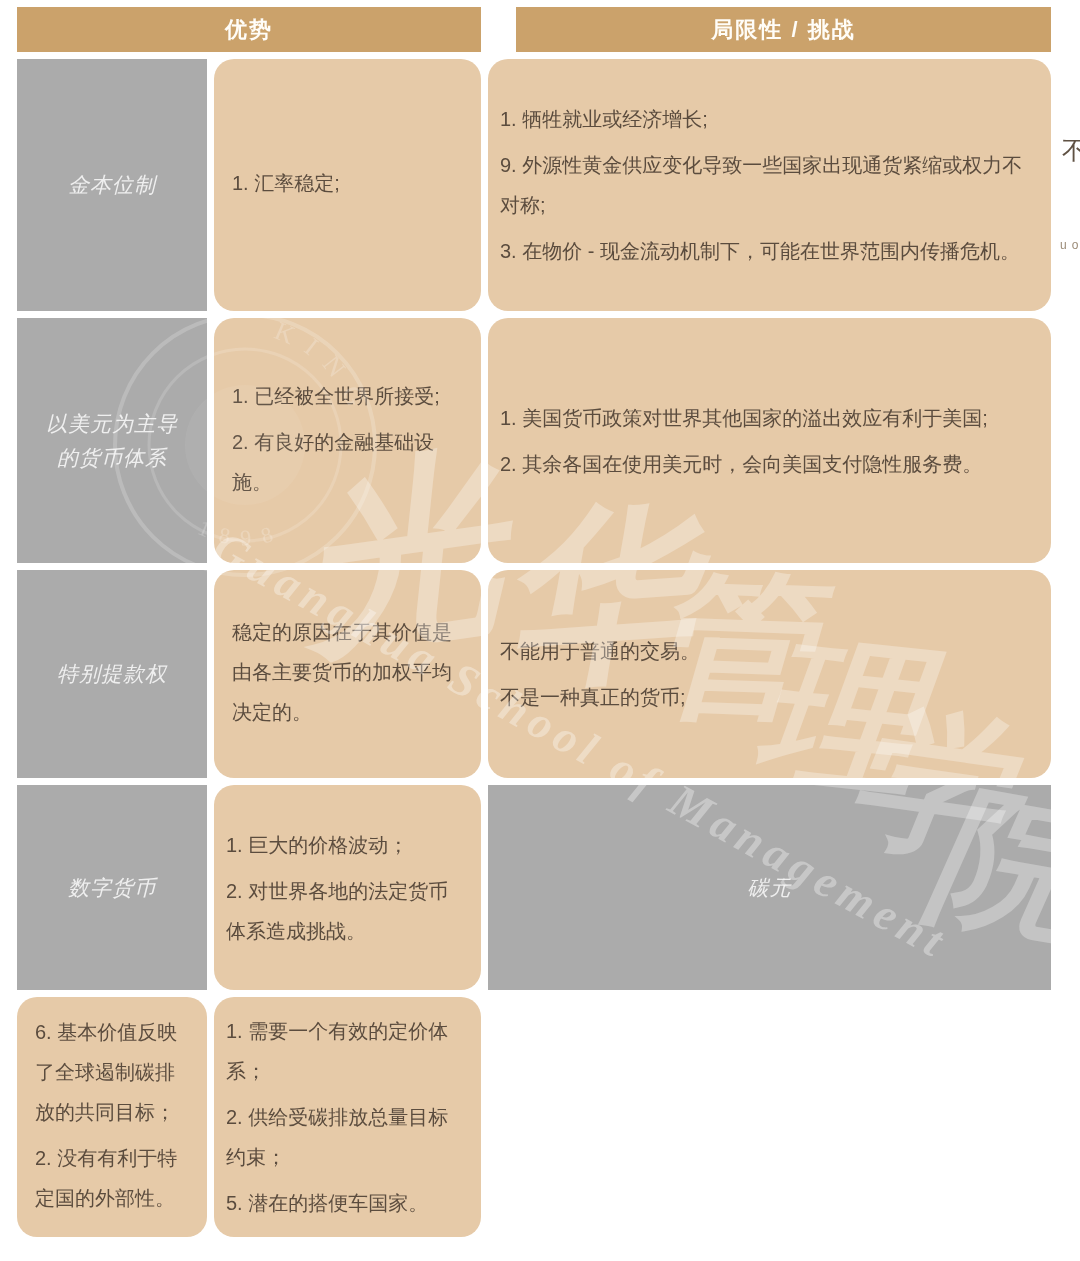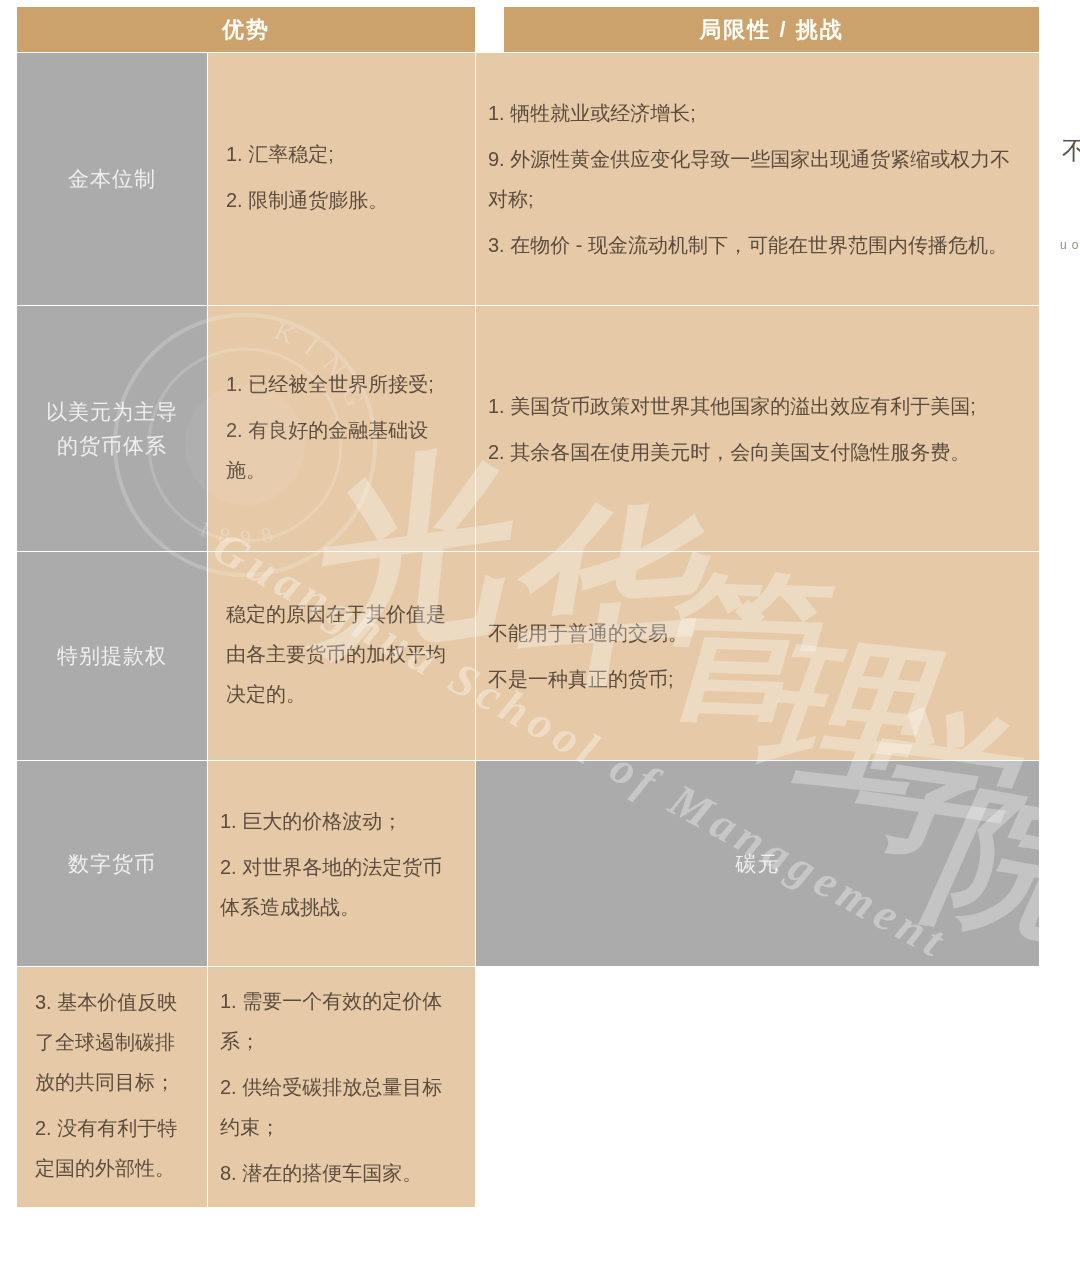--- a/index.html
+++ b/index.html
@@ -9,45 +9,46 @@
     background:#ffffff;
     overflow:hidden;
     font-family:"Liberation Sans","DejaVu Sans",sans-serif;
   }
   
   #grid{
     position:absolute;left:17px;top:7px;
     display:grid;
     grid-template-columns:190px 267px 563px;
     grid-template-rows:45px 252px 245px 208px 205px 240px;
-    gap:1px;
+    gap:7px;
     z-index:1;
   }
   .head{
     background:#cba26b;
     color:#fffdf8;
     font-size:22px;font-weight:bold;letter-spacing:2px;
     display:flex;align-items:center;justify-content:center;
   }
   .head-adv{grid-column:1 / 3;grid-row:1;}
   .head-lim{grid-column:3;grid-row:1;margin-left:28px;}
   .rowlabel{
     background:#ababab;
     color:#efefef;
     font-size:21px;letter-spacing:1px;
     line-height:34px;
     display:flex;align-items:center;justify-content:center;
     text-align:center;
     padding:0 26px;
+    font-style:italic;
   }
   .body{
     background:#e6caa8;
     color:#5b4c3e;
     font-size:20px;
-    display:flex;flex-direction:column;justify-content:center;
+    display:flex;flex-direction:column;justify-content:center;border-radius:20px;
   }
   .body.adv{padding:10px 22px 14px 18px;}
   .body.lim{padding:10px 18px 10px 12px;}
   .body p{margin:3px 0;line-height:40px;}
   
   #watermark{position:absolute;left:0;top:0;width:1080px;height:1261px;z-index:2;pointer-events:none;}
   #seal{position:absolute;left:105px;top:305px;width:280px;height:280px;opacity:.55;}
   .wm-cjk{
     position:absolute;
     color:rgba(255,255,255,.30);
@@ -77,21 +78,20 @@
 
 <div id="page">
 
   <div id="grid">
     <div class="head head-adv">优势</div>
     <div class="head head-lim">局限性 / 挑战</div>
 
   <div class="rowlabel">金本位制</div>
       <div class="body adv">
         <p>1. 汇率稳定;</p>
-        <p>2. 限制通货膨胀。</p>
       </div>
       <div class="body lim">
         <p>1. 牺牲就业或经济增长;</p>
         <p>9. 外源性黄金供应变化导致一些国家出现通货紧缩或权力不对称;</p>
         <p>3. 在物价 - 现金流动机制下，可能在世界范围内传播危机。</p>
       </div>
       <div class="rowlabel">以美元为主导的货币体系</div>
       <div class="body adv">
         <p>1. 已经被全世界所接受;</p>
         <p>2. 有良好的金融基础设施。</p>
@@ -108,27 +108,27 @@
         <p>不能用于普通的交易。</p>
         <p>不是一种真正的货币;</p>
       </div>
       <div class="rowlabel">数字货币</div>
       <div class="body lim">
         <p>1. 巨大的价格波动；</p>
         <p>2. 对世界各地的法定货币体系造成挑战。</p>
       </div>
       <div class="rowlabel">碳元</div>
       <div class="body adv">
-        <p>3. 基本价值反映了全球遏制碳排放的共同目标；</p>
+        <p>6. 基本价值反映了全球遏制碳排放的共同目标；</p>
         <p>2. 没有有利于特定国的外部性。</p>
       </div>
       <div class="body lim">
         <p>1. 需要一个有效的定价体系；</p>
         <p>2. 供给受碳排放总量目标约束；</p>
-        <p>8. 潜在的搭便车国家。</p>
+        <p>5. 潜在的搭便车国家。</p>
       </div>
     </div>
 
   <div id="watermark">
     <svg id="seal" viewBox="0 0 280 280">
       <circle cx="140" cy="140" r="130" fill="none" stroke="rgba(255,255,255,0.35)" stroke-width="4"></circle>
       <circle cx="140" cy="140" r="96" fill="none" stroke="rgba(255,255,255,0.28)" stroke-width="3"></circle>
       <circle cx="140" cy="140" r="60" fill="rgba(255,255,255,0.10)"></circle>
       <defs>
         <path id="arcTop" d="M 30 140 A 110 110 0 0 1 250 140"></path>

